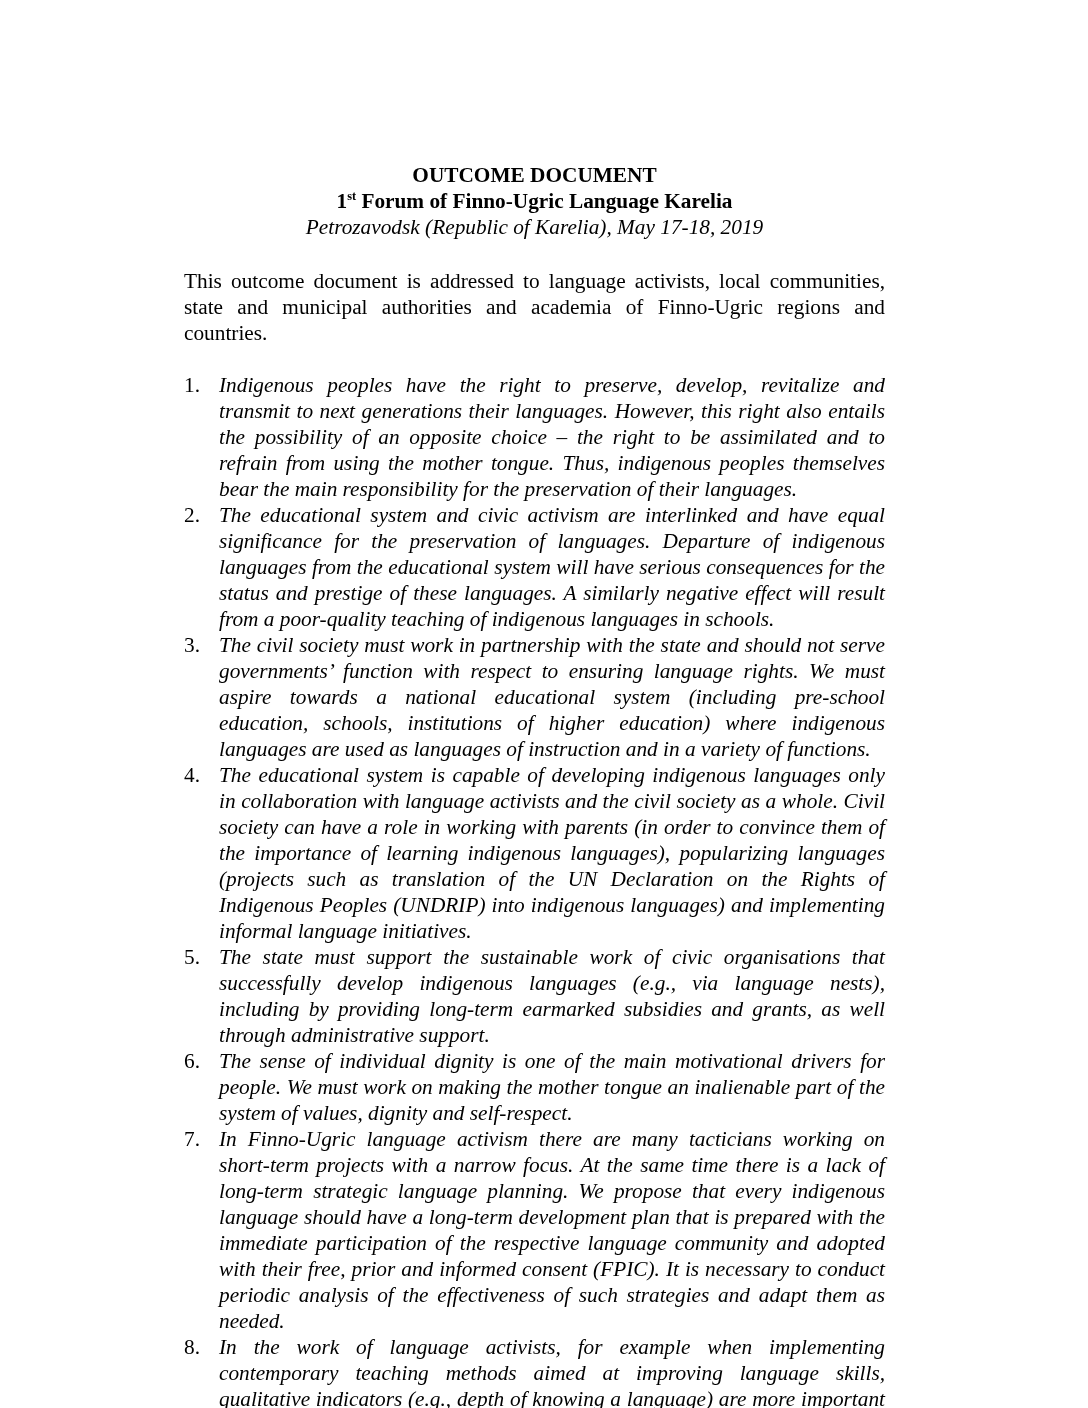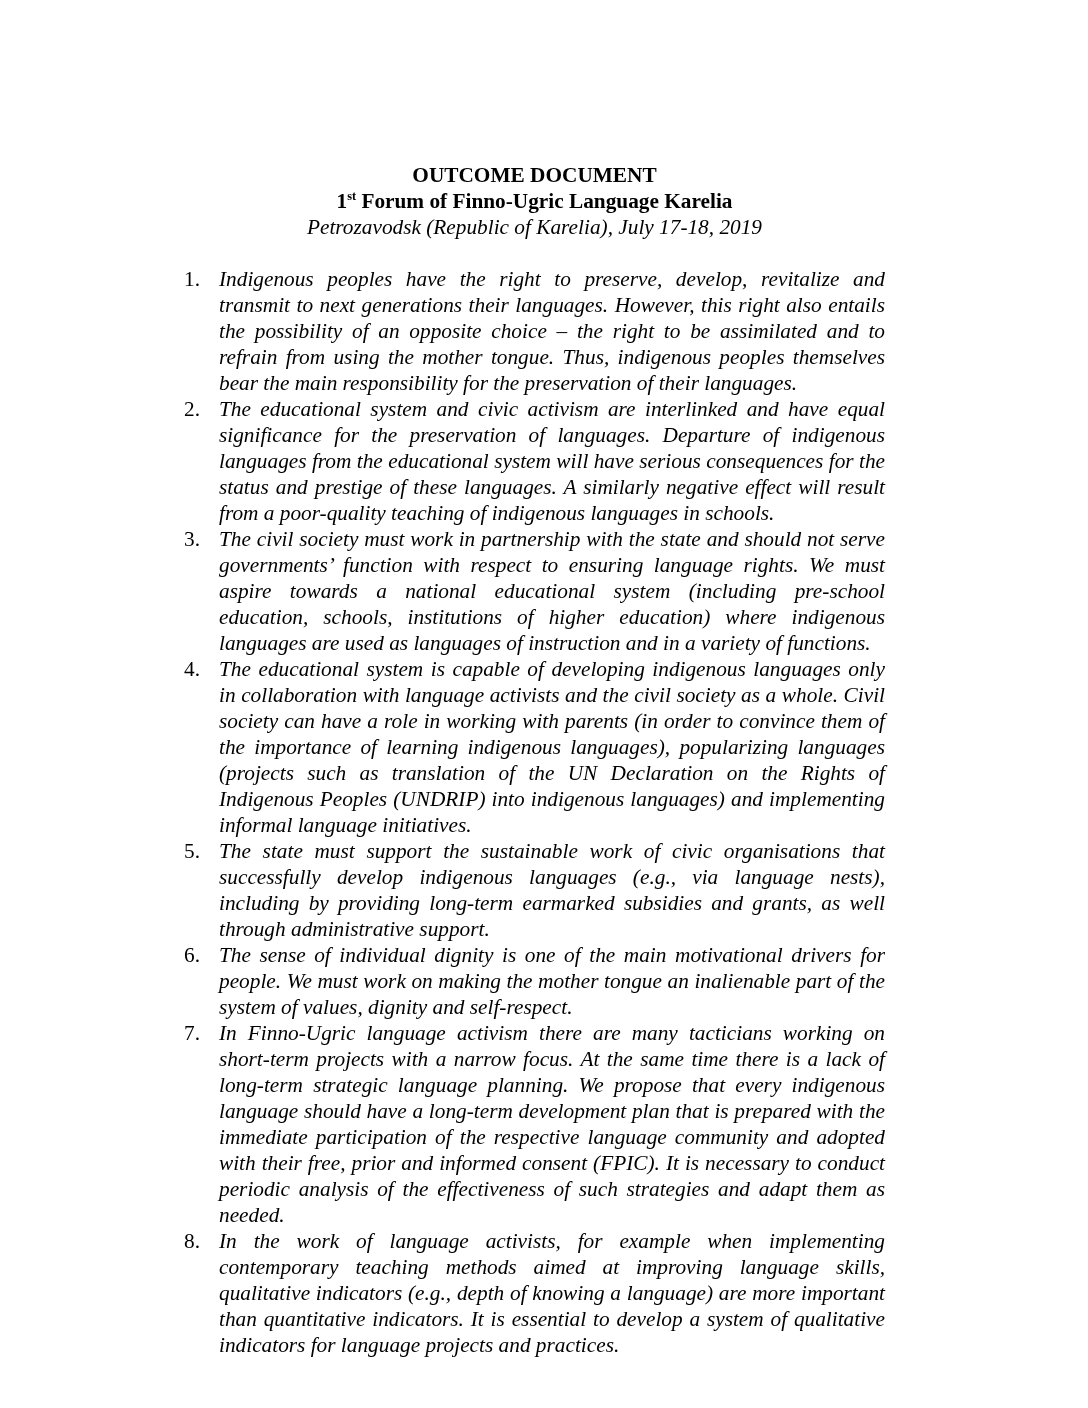--- a/index.html
+++ b/index.html
@@ -47,23 +47,24 @@
 </head>
 <body>
 
 <div class="page">
 
   <header class="doc-header">
     <div class="doc-title">OUTCOME DOCUMENT</div>
     <div class="doc-subtitle">
       <span>1</span><sup class="ordinal-sup">st</sup><span> Forum of Finno-Ugric Language Karelia</span>
     </div>
-    <div class="doc-venue">Petrozavodsk (Republic of Karelia), July 17-18, 2019</div>
+    <div class="doc-venue">Petrozavodsk (Republic of Karelia), May 17-18, 2019</div>
   </header>
 
+  <p class="intro">This outcome document is addressed to language activists, local communities, state and municipal authorities and academia of Finno-Ugric regions and countries.</p>
 
   <ol class="doc-list">
     <li class="list-item">
       <span class="item-number">1.</span>
       <span class="item-text">Indigenous peoples have the right to preserve, develop, revitalize and transmit to next generations their languages. However, this right also entails the possibility of an opposite choice – the right to be assimilated and to refrain from using the mother tongue. Thus, indigenous peoples themselves bear the main responsibility for the preservation of their languages.</span>
     </li>
     <li class="list-item">
       <span class="item-number">2.</span>
       <span class="item-text">The educational system and civic activism are interlinked and have equal significance for the preservation of languages. Departure of indigenous languages from the educational system will have serious consequences for the status and prestige of these languages. A similarly negative effect will result from a poor-quality teaching of indigenous languages in schools.</span>
     </li>

